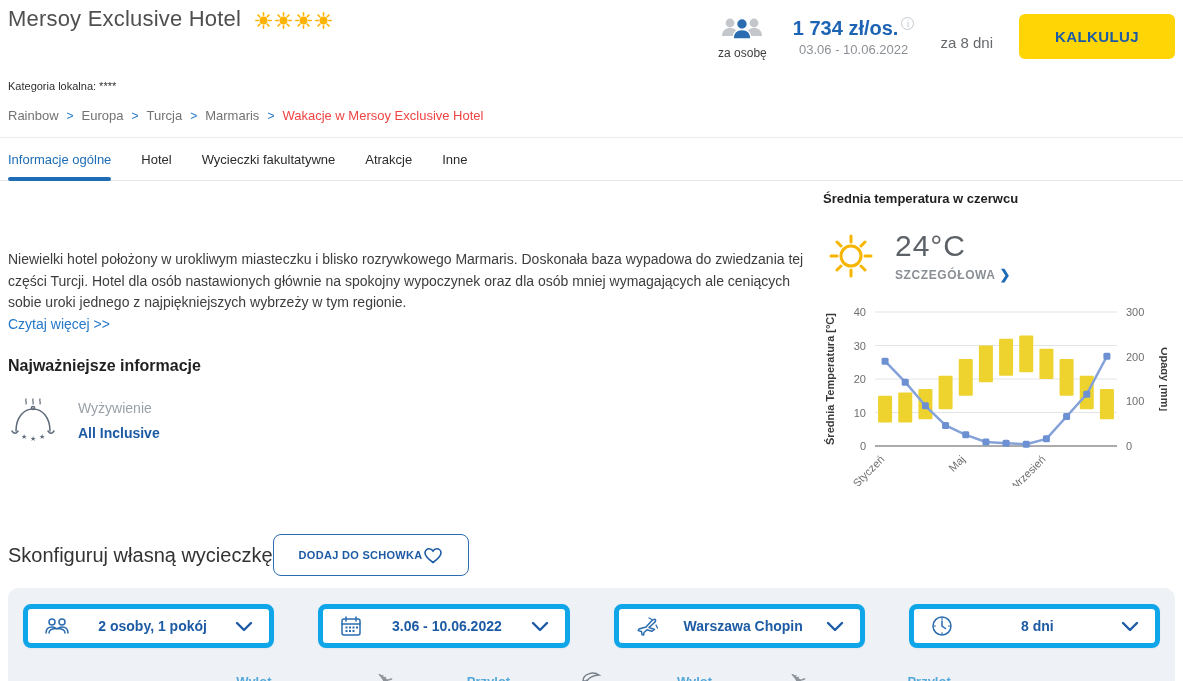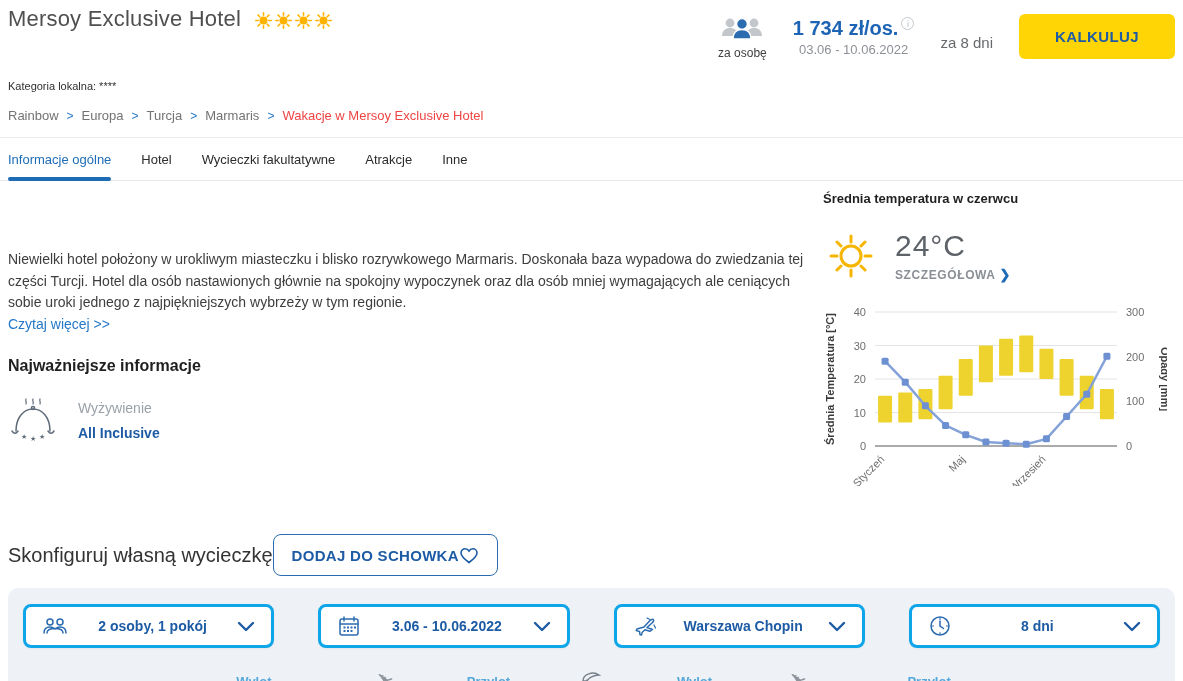--- a/index.html
+++ b/index.html
@@ -61,26 +61,26 @@
   .temp-big { font-size:30px; color:#5c6268; font-weight:400; letter-spacing:1px; }
   .details-link { margin-top:4px; font-size:12px; color:#898f95; font-weight:bold; letter-spacing:.6px;
                   text-decoration:none; display:inline-flex; align-items:center; gap:4px; }
   .details-link .chev { color:#1e6cb5; font-weight:bold; font-size:13px; }
   .chart-wrap { margin-top:14px; }
 
   
   .configure-head { display:flex; align-items:center; padding:0 8px; margin-top:44px; }
   .configure-title { font-size:20px; font-weight:400; color:#333; }
   .btn-clipboard { display:flex; align-items:center; background:#fff; border:1.5px solid #2b6cb0;
-                   border-radius:8px; padding:11px 18px; color:#1d5ba4; font-size:15px; font-weight:bold;
+                   border-radius:8px; padding:11px 25px; color:#1d5ba4; font-size:11px; font-weight:bold;
                    letter-spacing:.3px; cursor:pointer; font-family:"Liberation Sans", sans-serif; }
 
   .config-panel { margin:12px 8px 0 8px; background:#eef2f6; border-radius:10px; padding:16px 15px 14px 15px; height:146px; }
   .selector-row { display:grid; grid-template-columns:repeat(4,1fr); gap:44px; }
-  .selector { background:#fff; border:3px solid #0ea5e9; border-radius:8px; height:44px; display:flex;
+  .selector { background:#fff; border:5px solid #0ea5e9; border-radius:8px; height:44px; display:flex;
               align-items:center; padding:0 16px; cursor:pointer; box-shadow:0 1px 2px rgba(40,60,90,.05); }
   .selector .sel-icon { color:#2b6cb0; display:flex; }
   .selector .sel-value { flex:1; text-align:center; font-size:14px; font-weight:bold; color:#1d5ba4; }
   .selector .sel-chev { display:flex; }
 
   .route { display:flex; align-items:flex-end; justify-content:center; margin-top:14px; gap:6px; }
   .station { text-align:center; line-height:1.25; padding-bottom:2px; white-space:nowrap; }
   .station .st-label { font-size:13px; font-weight:bold; color:#55a9da; }
   .station .st-city { font-size:14px; color:#3a3a3a; }
   .connector { width:138px; height:48px; position:relative; flex:0 0 auto; }

